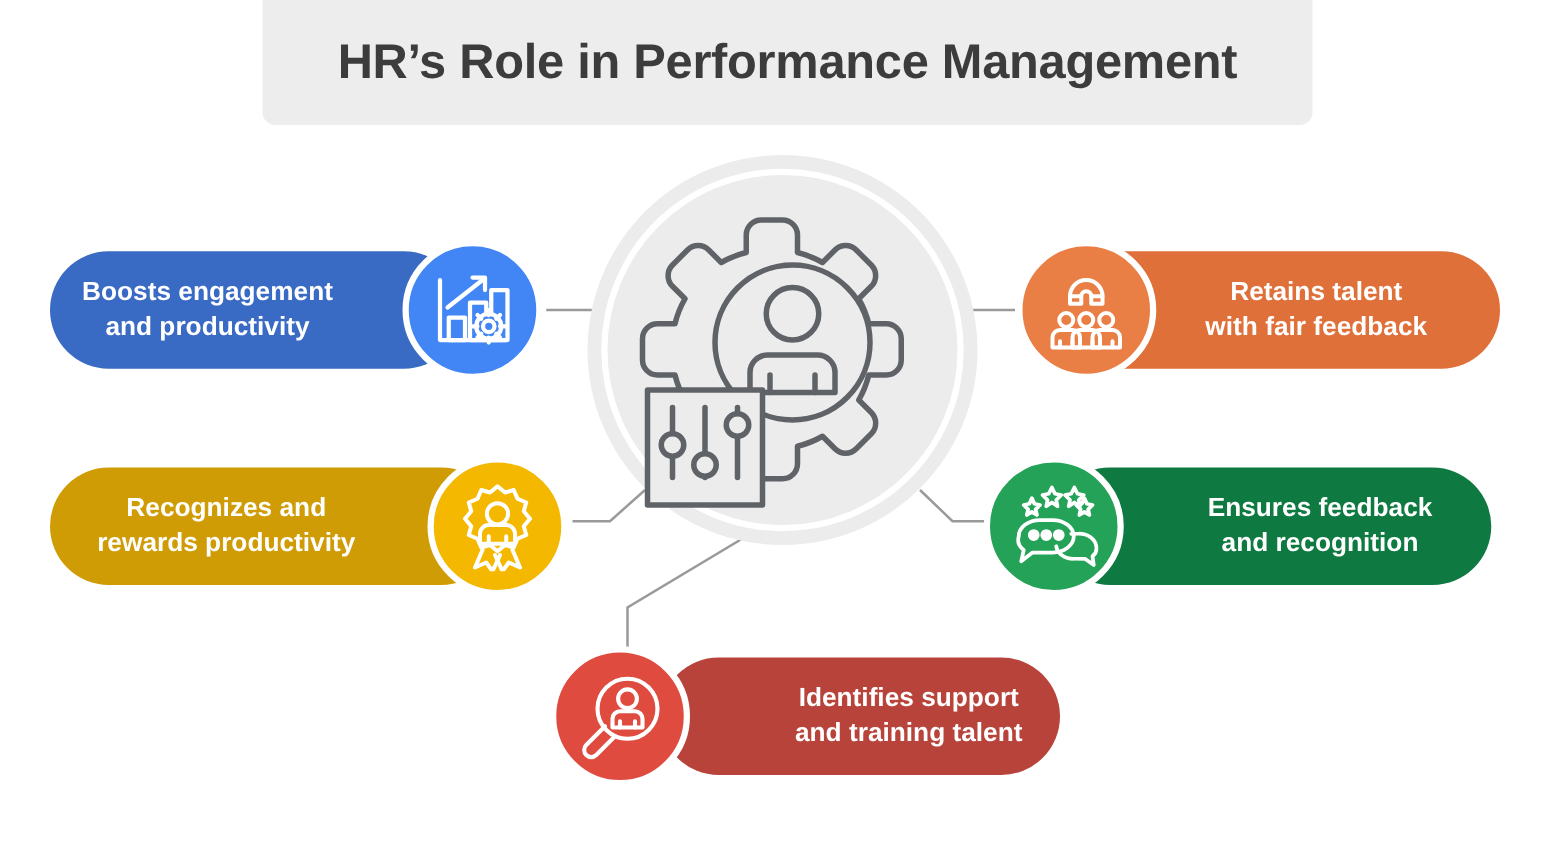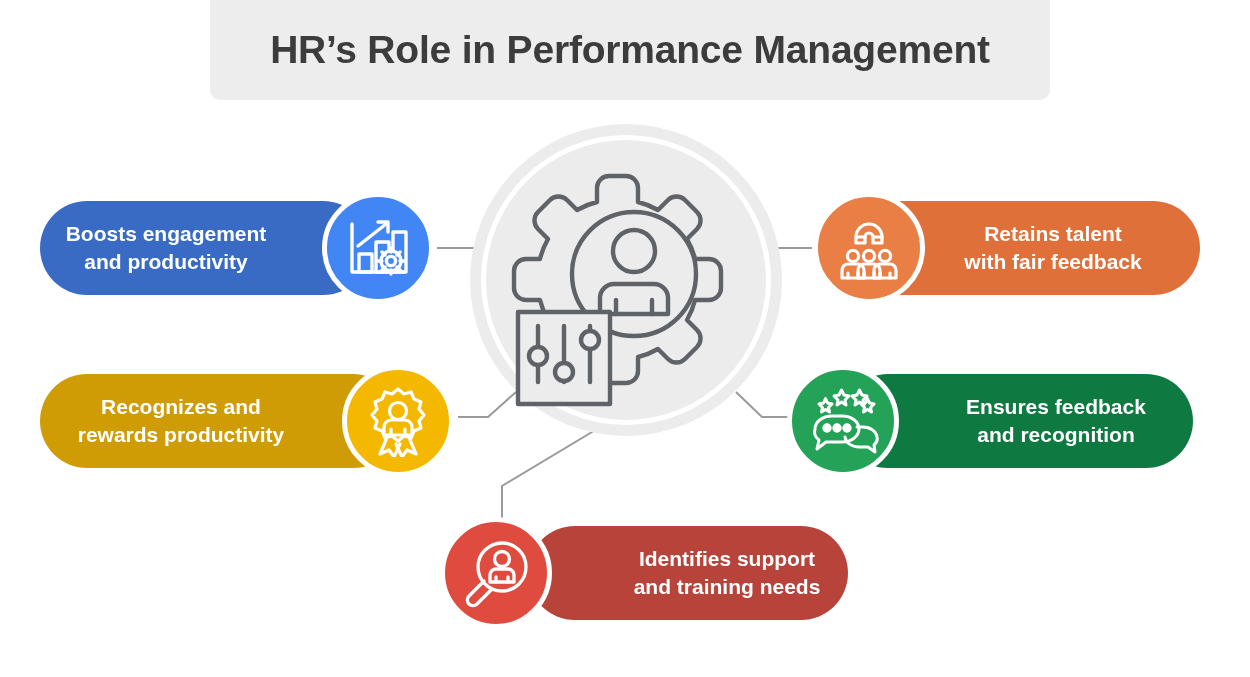--- a/index.html
+++ b/index.html
@@ -263,21 +263,21 @@
       <circle cx="20" cy="43" r="3.2" fill="#ffffff"></circle>
       <circle cx="30" cy="43" r="3.2" fill="#ffffff"></circle>
       <circle cx="40" cy="43" r="3.2" fill="#ffffff"></circle>
       <path d="M38 52 a14 11 0 0 0 14 10 h9 l7 5 -1 -7 a11 9 0 0 0 3 -8 a14 11 0 0 0 -14 -10 h-6"></path>
     </g>
   </svg>
 </div>
 
 <div class="pill right" id="pill-training" style="background:#b8433a;">
   <div class="pill-label pill-right-text">Identifies support
-and training needs</div>
+and training talent</div>
 </div>
 <div class="badge" id="badge-training" style="background:#df4b3f;">
   <svg width="72" height="72" viewBox="0 0 72 72" xmlns="http://www.w3.org/2000/svg">
     <g stroke="#ffffff" stroke-width="3.3" fill="none" stroke-linecap="round" stroke-linejoin="round">
       <circle cx="42" cy="30" r="24"></circle>
       <path d="M25 47 L10 62 a5.5 5.5 0 0 0 8 8 L33 55" transform="translate(-1,-3)"></path>
       <circle cx="42" cy="22" r="7.5"></circle>
       <path d="M30 45 v-7 a6 6 0 0 1 6 -6 h12 a6 6 0 0 1 6 6 v7 z"></path>
       <path d="M36 45 v-5 M48 45 v-5"></path>
     </g>

